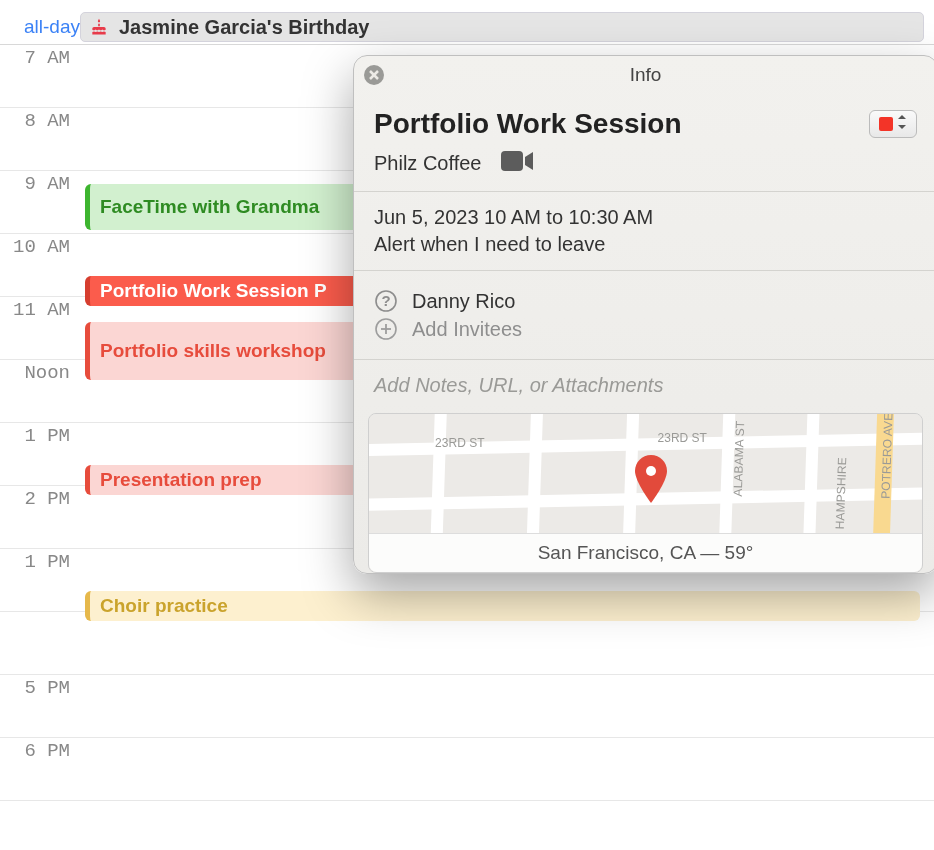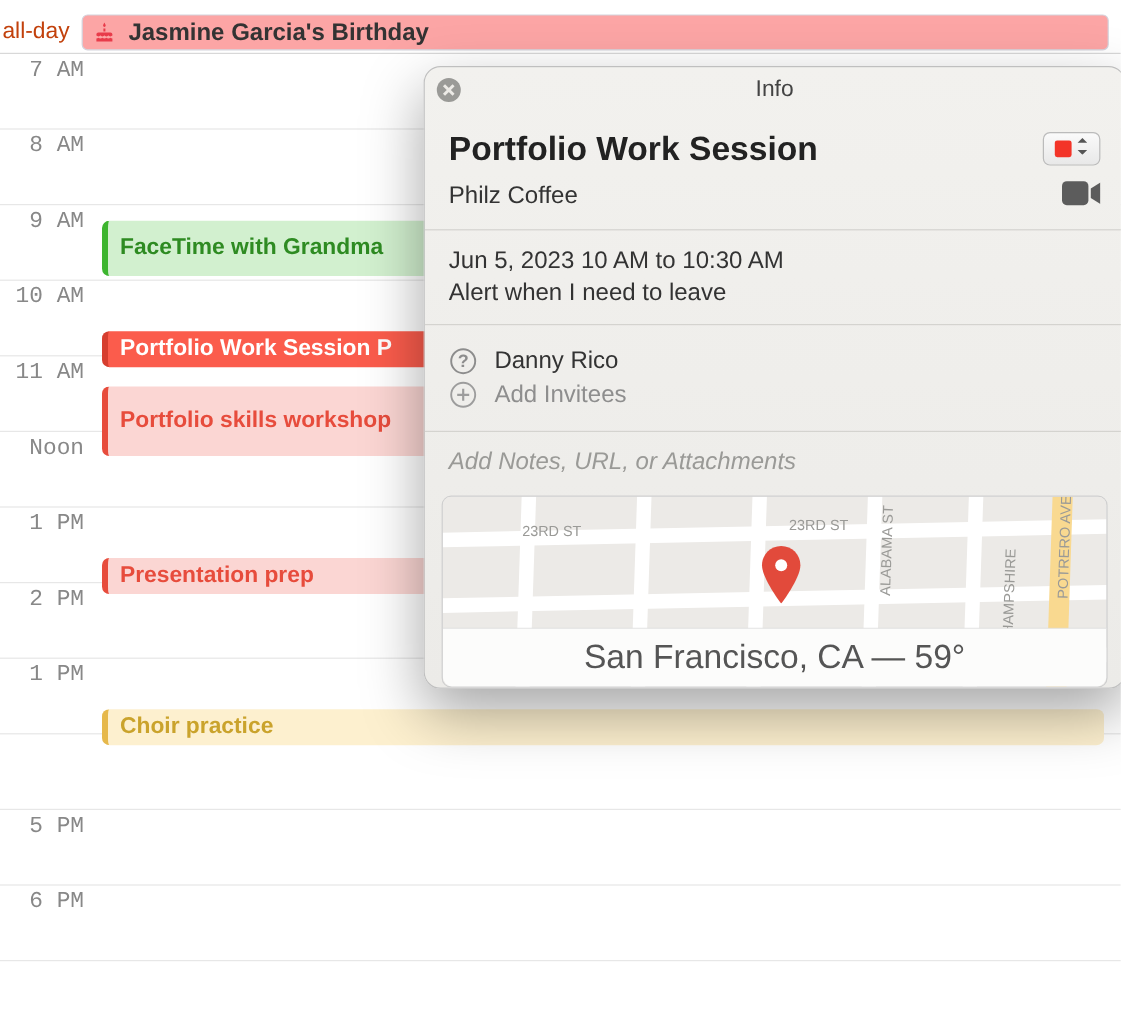--- a/index.html
+++ b/index.html
@@ -15,30 +15,30 @@
 
 
 .all-day-row {
   height: 45px;
   border-bottom: 1px solid #d8d8d8;
   display: flex;
   align-items: center;
   padding-top: 10px;
 }
 .all-day-label {
-  width: 68px;
+  width: 80px;
   text-align: right;
-  padding-right: 10px;
-  color: #c2410c;
+  padding-right: 0;
+  color: #3b82f6;
   font-size: 19px;
 }
 .all-day-event {
   flex: 1;
   height: 30px;
-  background: #fca5a5;
+  background: #e5e5e5;
   border: 1px solid #d4d3dc;
   border-radius: 5px;
   display: flex;
   align-items: center;
   padding: 0 8px;
   color: #333;
   font-size: 20px;
   font-weight: 600;
   gap: 10px;
   margin-right: 10px;
@@ -154,21 +154,21 @@
 }
 .color-picker {
   width:48px;height:28px;border-radius:6px;
   background: linear-gradient(#fafafa,#e8e8e8);
   border:1px solid #bbb;
   display:flex;align-items:center;justify-content:center;gap:4px;
 }
 .color-swatch{width:14px;height:14px;background:#f33428;border-radius:2px;}
 .chevrons svg{width:10px;height:14px;fill:#555;}
 
-.location-row{margin-top:10px;display:flex;align-items:flex-start;justify-content:space-between;gap:20px;}
+.location-row{margin-top:10px;display:flex;align-items:flex-start;gap:20px;}
 .location-text{font-size:20px;color:#333;line-height:1.35;}
 .video-icon svg{width:32px;height:22px;fill:#5c5c5c;}
 
 .time-text{font-size:20px;color:#333;}
 .alert-text{font-size:20px;color:#333;margin-top:4px;}
 
 .invitee-row{display:flex;align-items:center;gap:14px;font-size:20px;color:#333;margin:4px 0;}
 .invitee-row.add{color:#8e8e8e;}
 .q-icon,.plus-icon{width:24px;height:24px;display:flex;align-items:center;justify-content:center;}
 .q-icon svg,.plus-icon svg{width:24px;height:24px;}
@@ -185,21 +185,21 @@
   background:#ececec;position:relative;height:160px;
 }
 .map svg{width:100%;height:100%;}
 .map-pin{
   position:absolute;left:48%;top:26%;
   width:34px;height:48px;
 }
 .map-pin svg{width:34px;height:48px;}
 .map-caption{
   background:#fcfcfb;border-top:1px solid #ddd;
-  text-align:center;padding:8px 16px;font-size:28px;color:#555;
+  text-align:center;padding:8px 16px;font-size:19px;color:#555;
   border-bottom-left-radius:8px;border-bottom-right-radius:8px;
 }
 
 .popover-buttons{
   display:flex;gap:26px;padding:14px 18px;
 }
 .btn{
   background:linear-gradient(#f6f6f4,#e5e5e2);
   border:1px solid #c7c7c4;border-radius:7px;
   height:34px;font-size:19px;color:#333;

